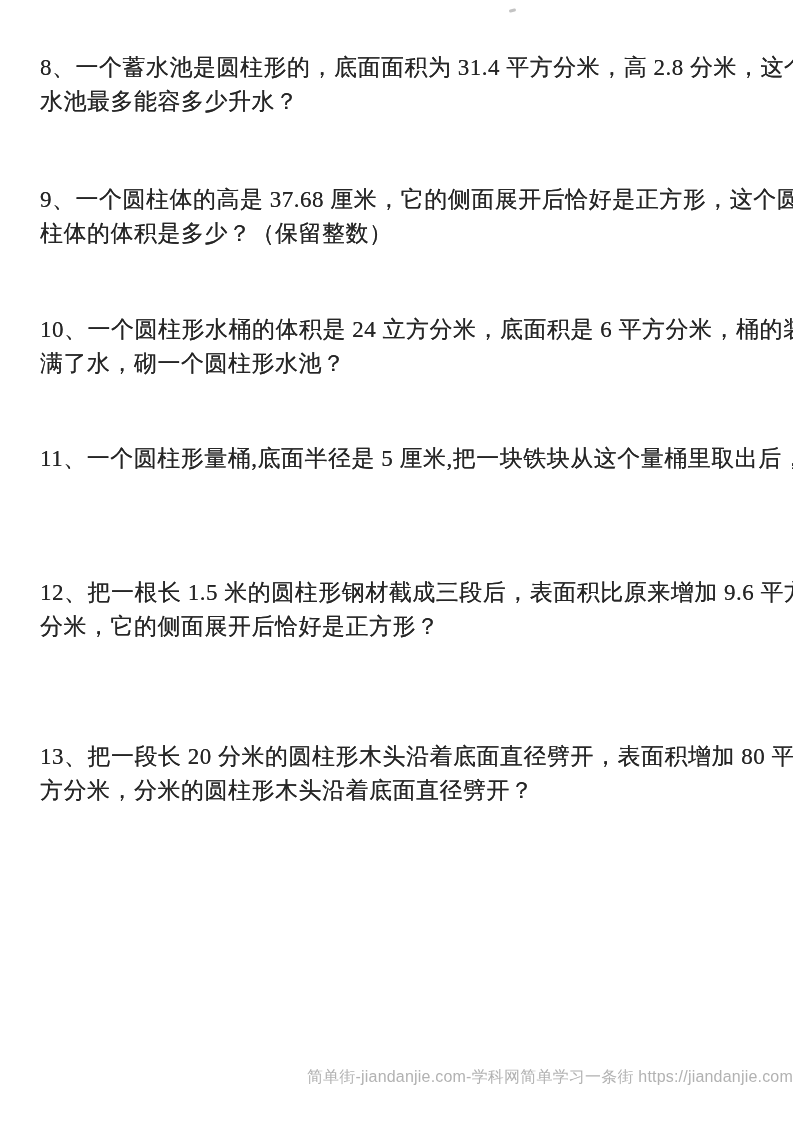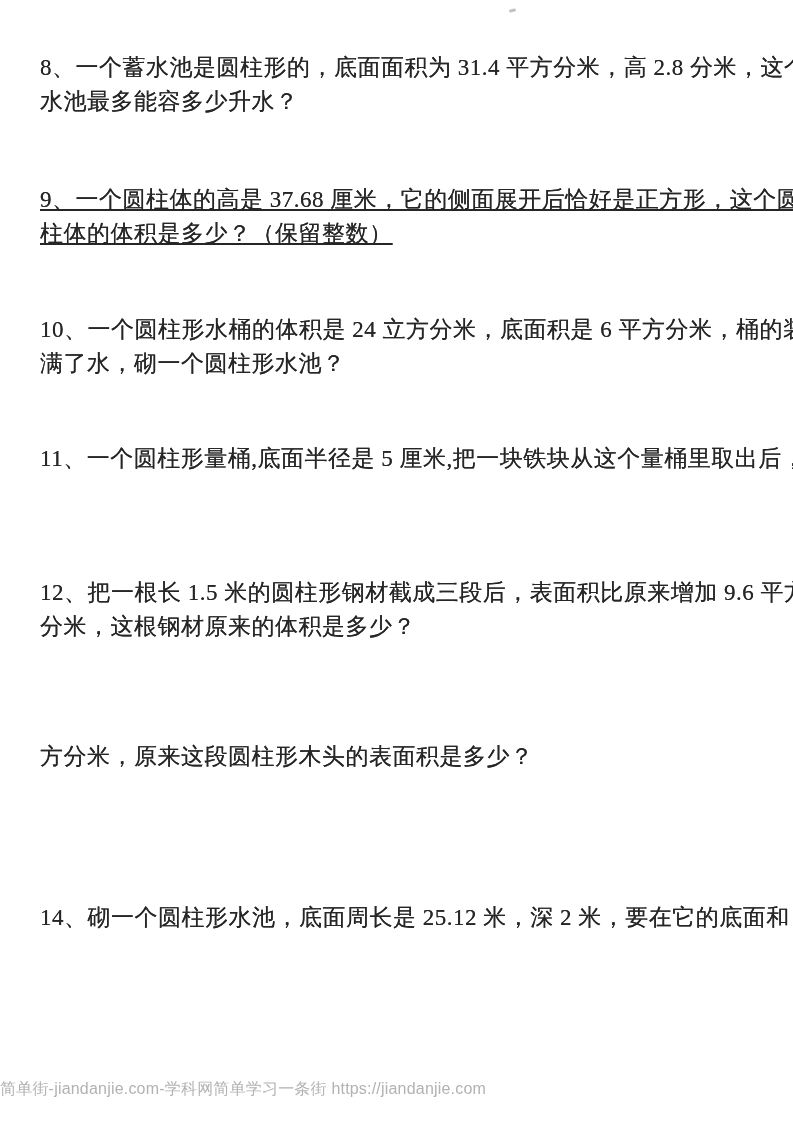--- a/index.html
+++ b/index.html
@@ -27,39 +27,38 @@
     position: absolute;
     left: 40px;
     width: 715px;
     color: #262626;
     font-size: 23px;
     line-height: 34px;
     letter-spacing: 0.5px;
     text-shadow: 0 0 0.4px #444;
   }
   .p8  { top: 51px; }
-  .p9  { top: 183px; text-decoration: underline; }
+  .p9  { top: 183px; }
   .p10 { top: 313px; }
   .p11 { top: 442px; }
   .p12 { top: 576px; }
   .p13 { top: 740px; }
   .p14 { top: 901px; }
   .line { white-space: nowrap; }
   .footer {
     position: absolute;
     left: 0;
     top: 1066px;
     width: 793px;
-    text-align: left;
+    text-align: right;
     font-family: "Liberation Sans", "DejaVu Sans", sans-serif;
     font-size: 16px;
     line-height: 22px;
     color: #b2b2b2;
     letter-spacing: 0.2px;
-    margin-top: 12px;
   }
 </style>
 </head>
 <body>
 
 <div class="page">
 
   <div class="scan-dot"></div>
 
   <div class="problem p8">
@@ -76,26 +75,26 @@
     <div class="line">10、一个圆柱形水桶的体积是 24 立方分米，底面积是 6 平方分米，桶的装</div>
     <div class="line">满了水，砌一个圆柱形水池？</div>
   </div>
 
   <div class="problem p11">
     <div class="line">11、一个圆柱形量桶,底面半径是 5 厘米,把一块铁块从这个量桶里取出后，</div>
   </div>
 
   <div class="problem p12">
     <div class="line">12、把一根长 1.5 米的圆柱形钢材截成三段后，表面积比原来增加 9.6 平方</div>
-    <div class="line">分米，这根钢材原来的体积是多少？</div>
+    <div class="line">分米，它的侧面展开后恰好是正方形？</div>
   </div>
 
   <div class="problem p13">
-    <div class="line">方分米，原来这段圆柱形木头的表面积是多少？</div>
+    <div class="line">13、把一段长 20 分米的圆柱形木头沿着底面直径劈开，表面积增加 80 平</div>
+    <div class="line">方分米，分米的圆柱形木头沿着底面直径劈开？</div>
   </div>
 
   <div class="problem p14">
-    <div class="line">14、砌一个圆柱形水池，底面周长是 25.12 米，深 2 米，要在它的底面和</div>
   </div>
 
   <div class="footer">简单街-jiandanjie.com-学科网简单学习一条街 https://jiandanjie.com</div>
 
 </div>
 
 </body></html>

